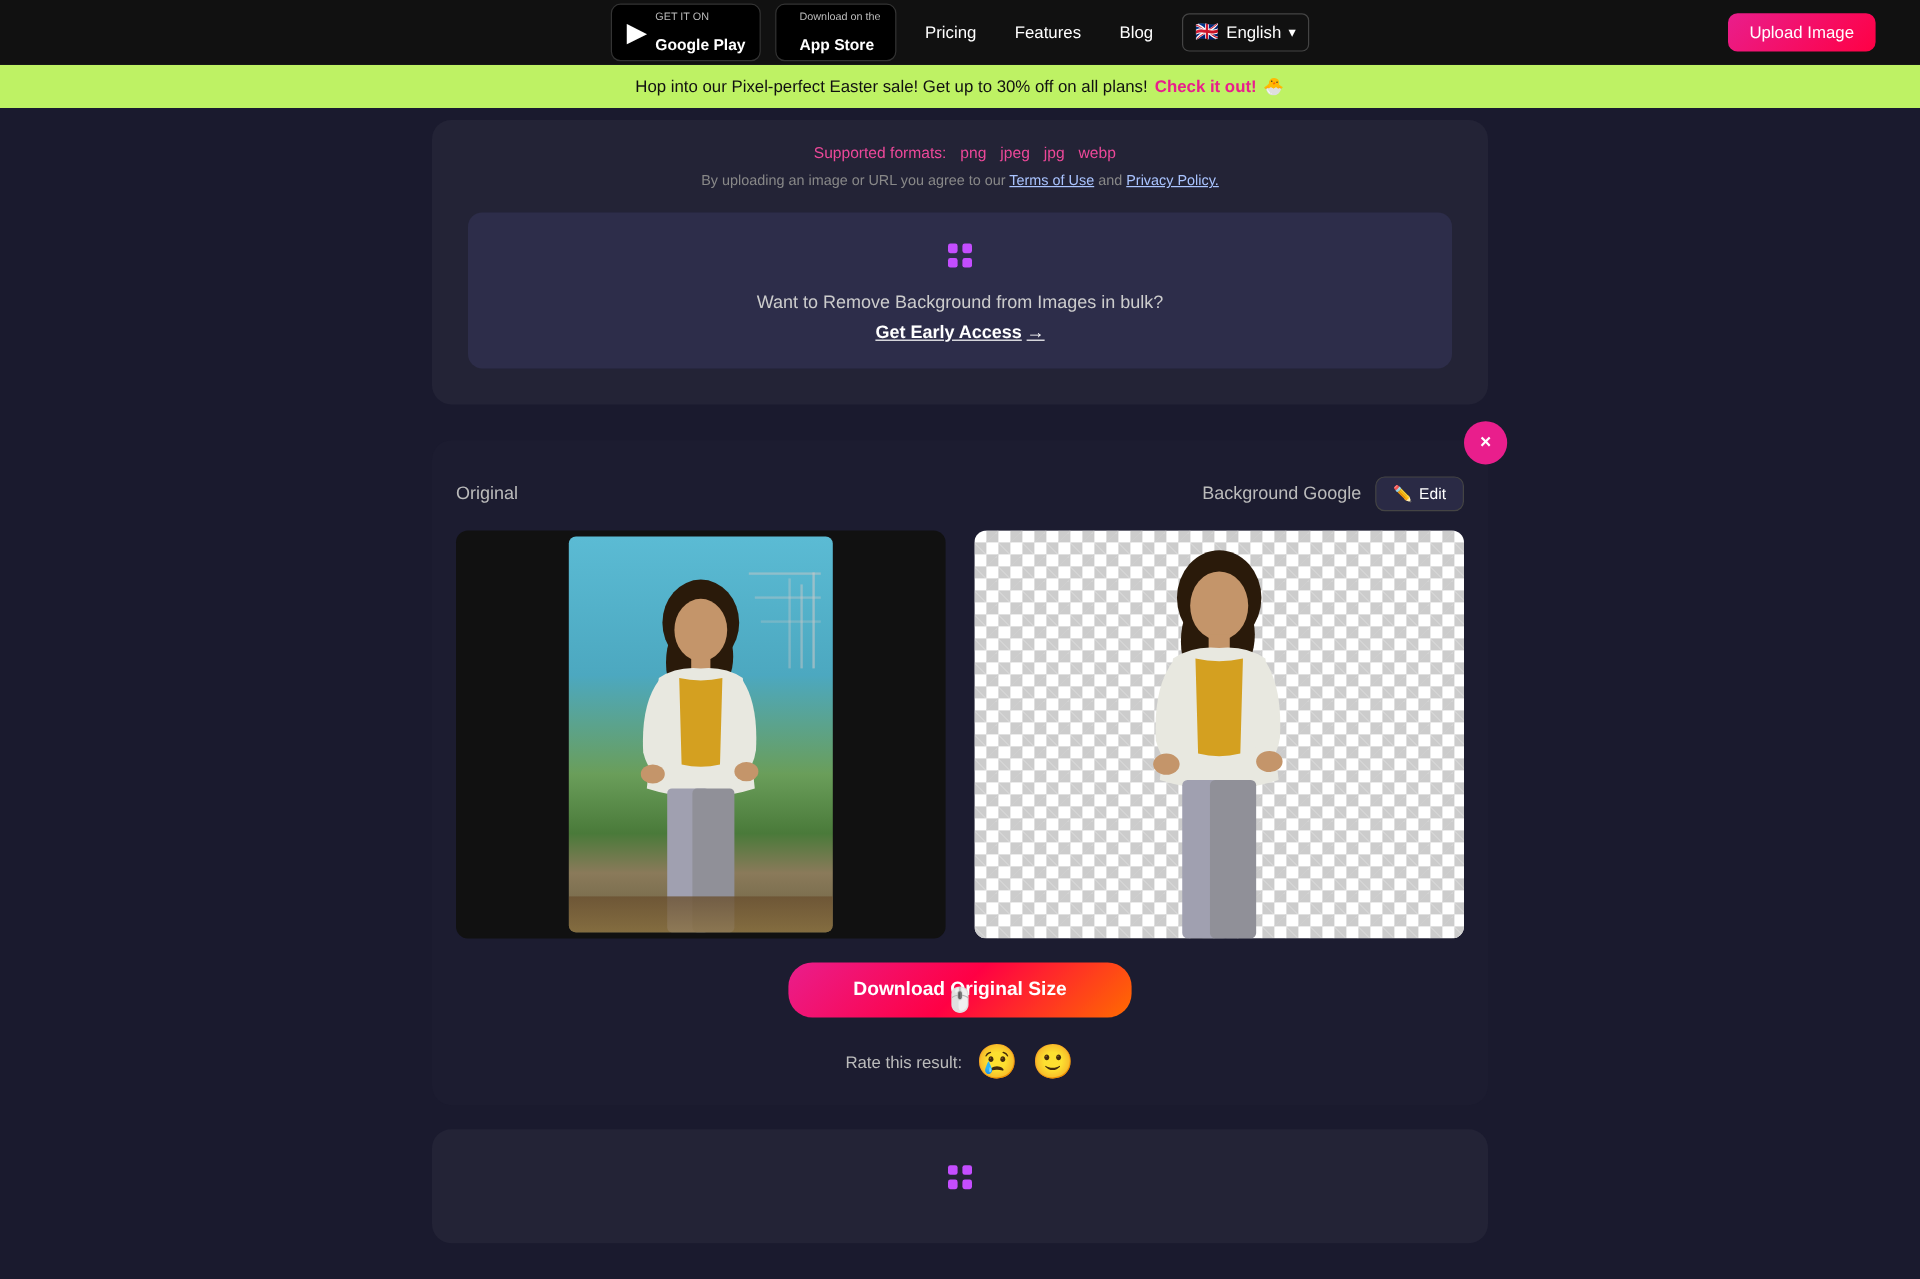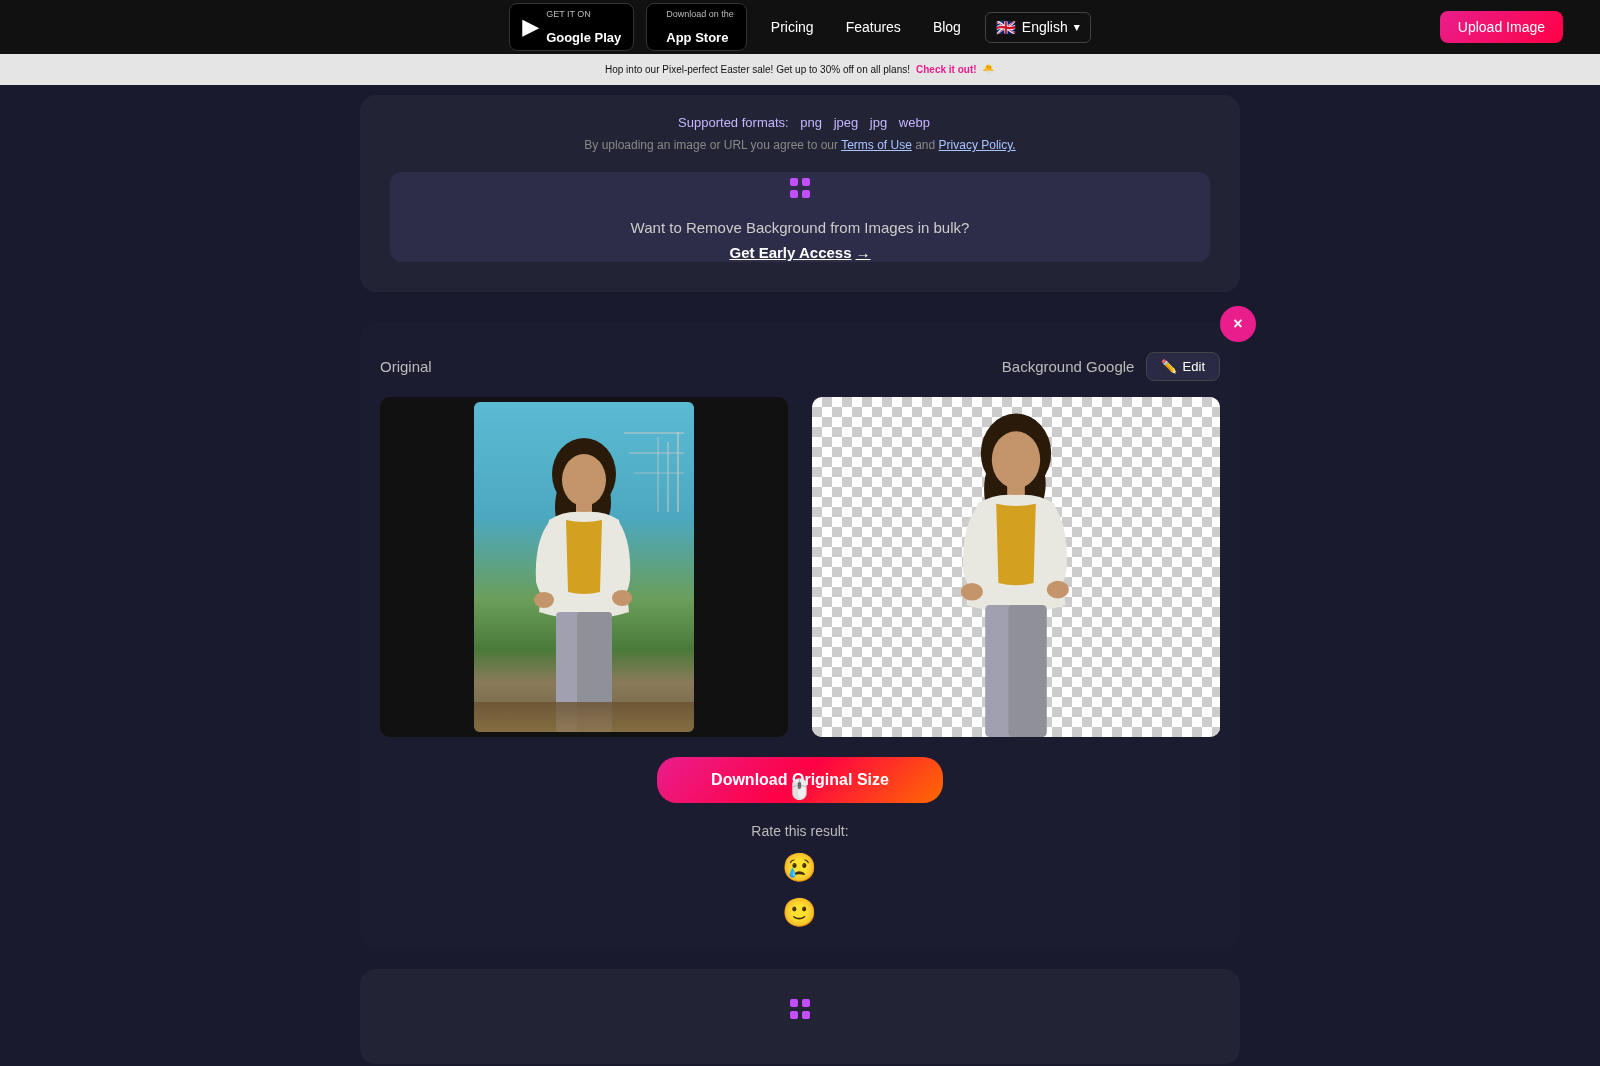--- a/index.html
+++ b/index.html
@@ -78,25 +78,25 @@
       cursor: pointer;
       position: absolute;
       right: 37px;
       top: 50%;
       transform: translateY(-50%);
       white-space: nowrap;
     }
 
     
     .promo-banner {
-      background: #e5e5e5;
+      background: #bef264;
       color: #111;
       text-align: center;
       padding: 10px 16px;
-      font-size: 10px;
+      font-size: 14px;
       display: flex;
       align-items: center;
       justify-content: center;
       gap: 6px;
     }
     .promo-link {
       color: #e91e8c;
       font-weight: 700;
       text-decoration: none;
       cursor: pointer;
@@ -116,39 +116,40 @@
       padding: 20px 30px 30px;
       margin-bottom: 30px;
     }
     .supported-formats {
       text-align: center;
       color: #aaa;
       font-size: 13px;
       margin-bottom: 8px;
     }
     .supported-formats span {
-      color: #c4b5fd;
+      color: #ec4899;
       margin-left: 8px;
     }
     .terms-text {
       text-align: center;
       color: #888;
       font-size: 12px;
       margin-bottom: 20px;
     }
     .terms-text a {
       color: #aac4ff;
       text-decoration: underline;
       cursor: pointer;
     }
 
     
     .bulk-promo {
       background: #2d2d4a;
       border-radius: 12px;
+      padding: 20px;
       text-align: center;
     }
     .bulk-icon {
       font-size: 28px;
       margin-bottom: 8px;
       color: #c44dff;
     }
     .bulk-icon svg {
       width: 32px;
       height: 32px;
@@ -280,21 +281,20 @@
 
     
     .rate-row {
       display: flex;
       align-items: center;
       justify-content: center;
       gap: 12px;
       margin-top: 16px;
       font-size: 14px;
       color: #bbb;
-      flex-direction: column;
     }
     .emoji-btn {
       font-size: 28px;
       background: none;
       border: none;
       cursor: pointer;
     }
 
     
     .bottom-bulk-card {

